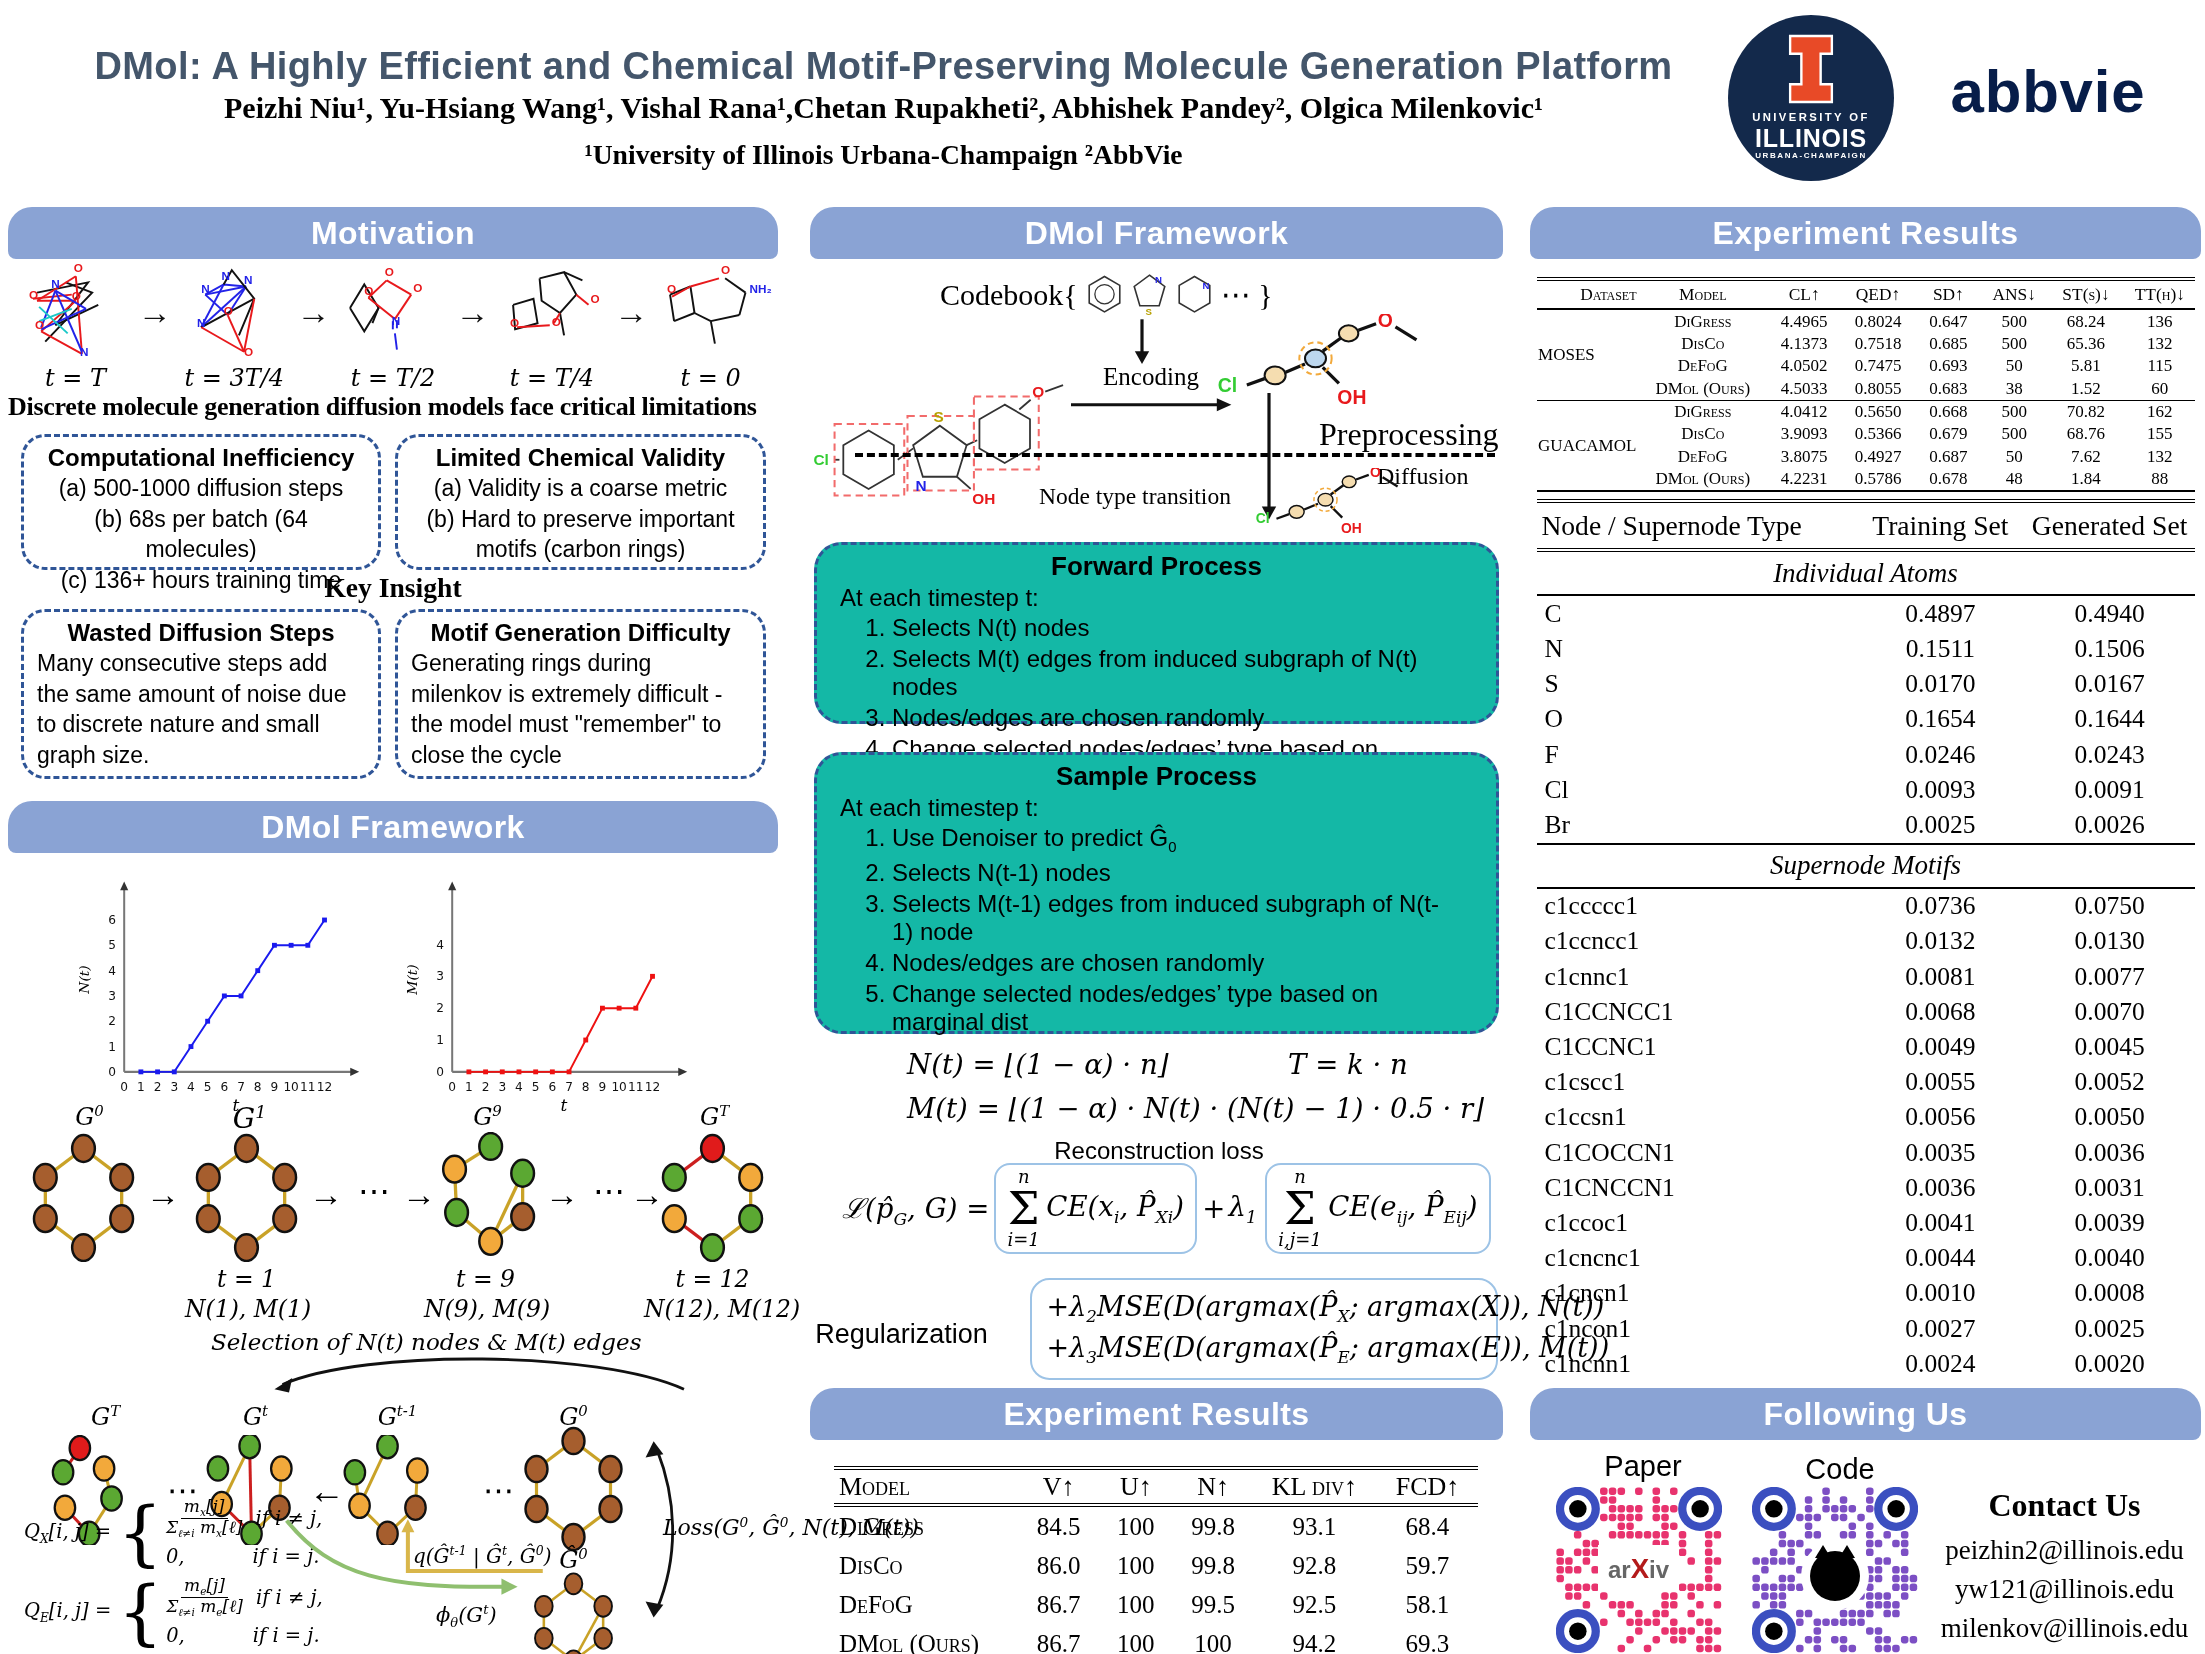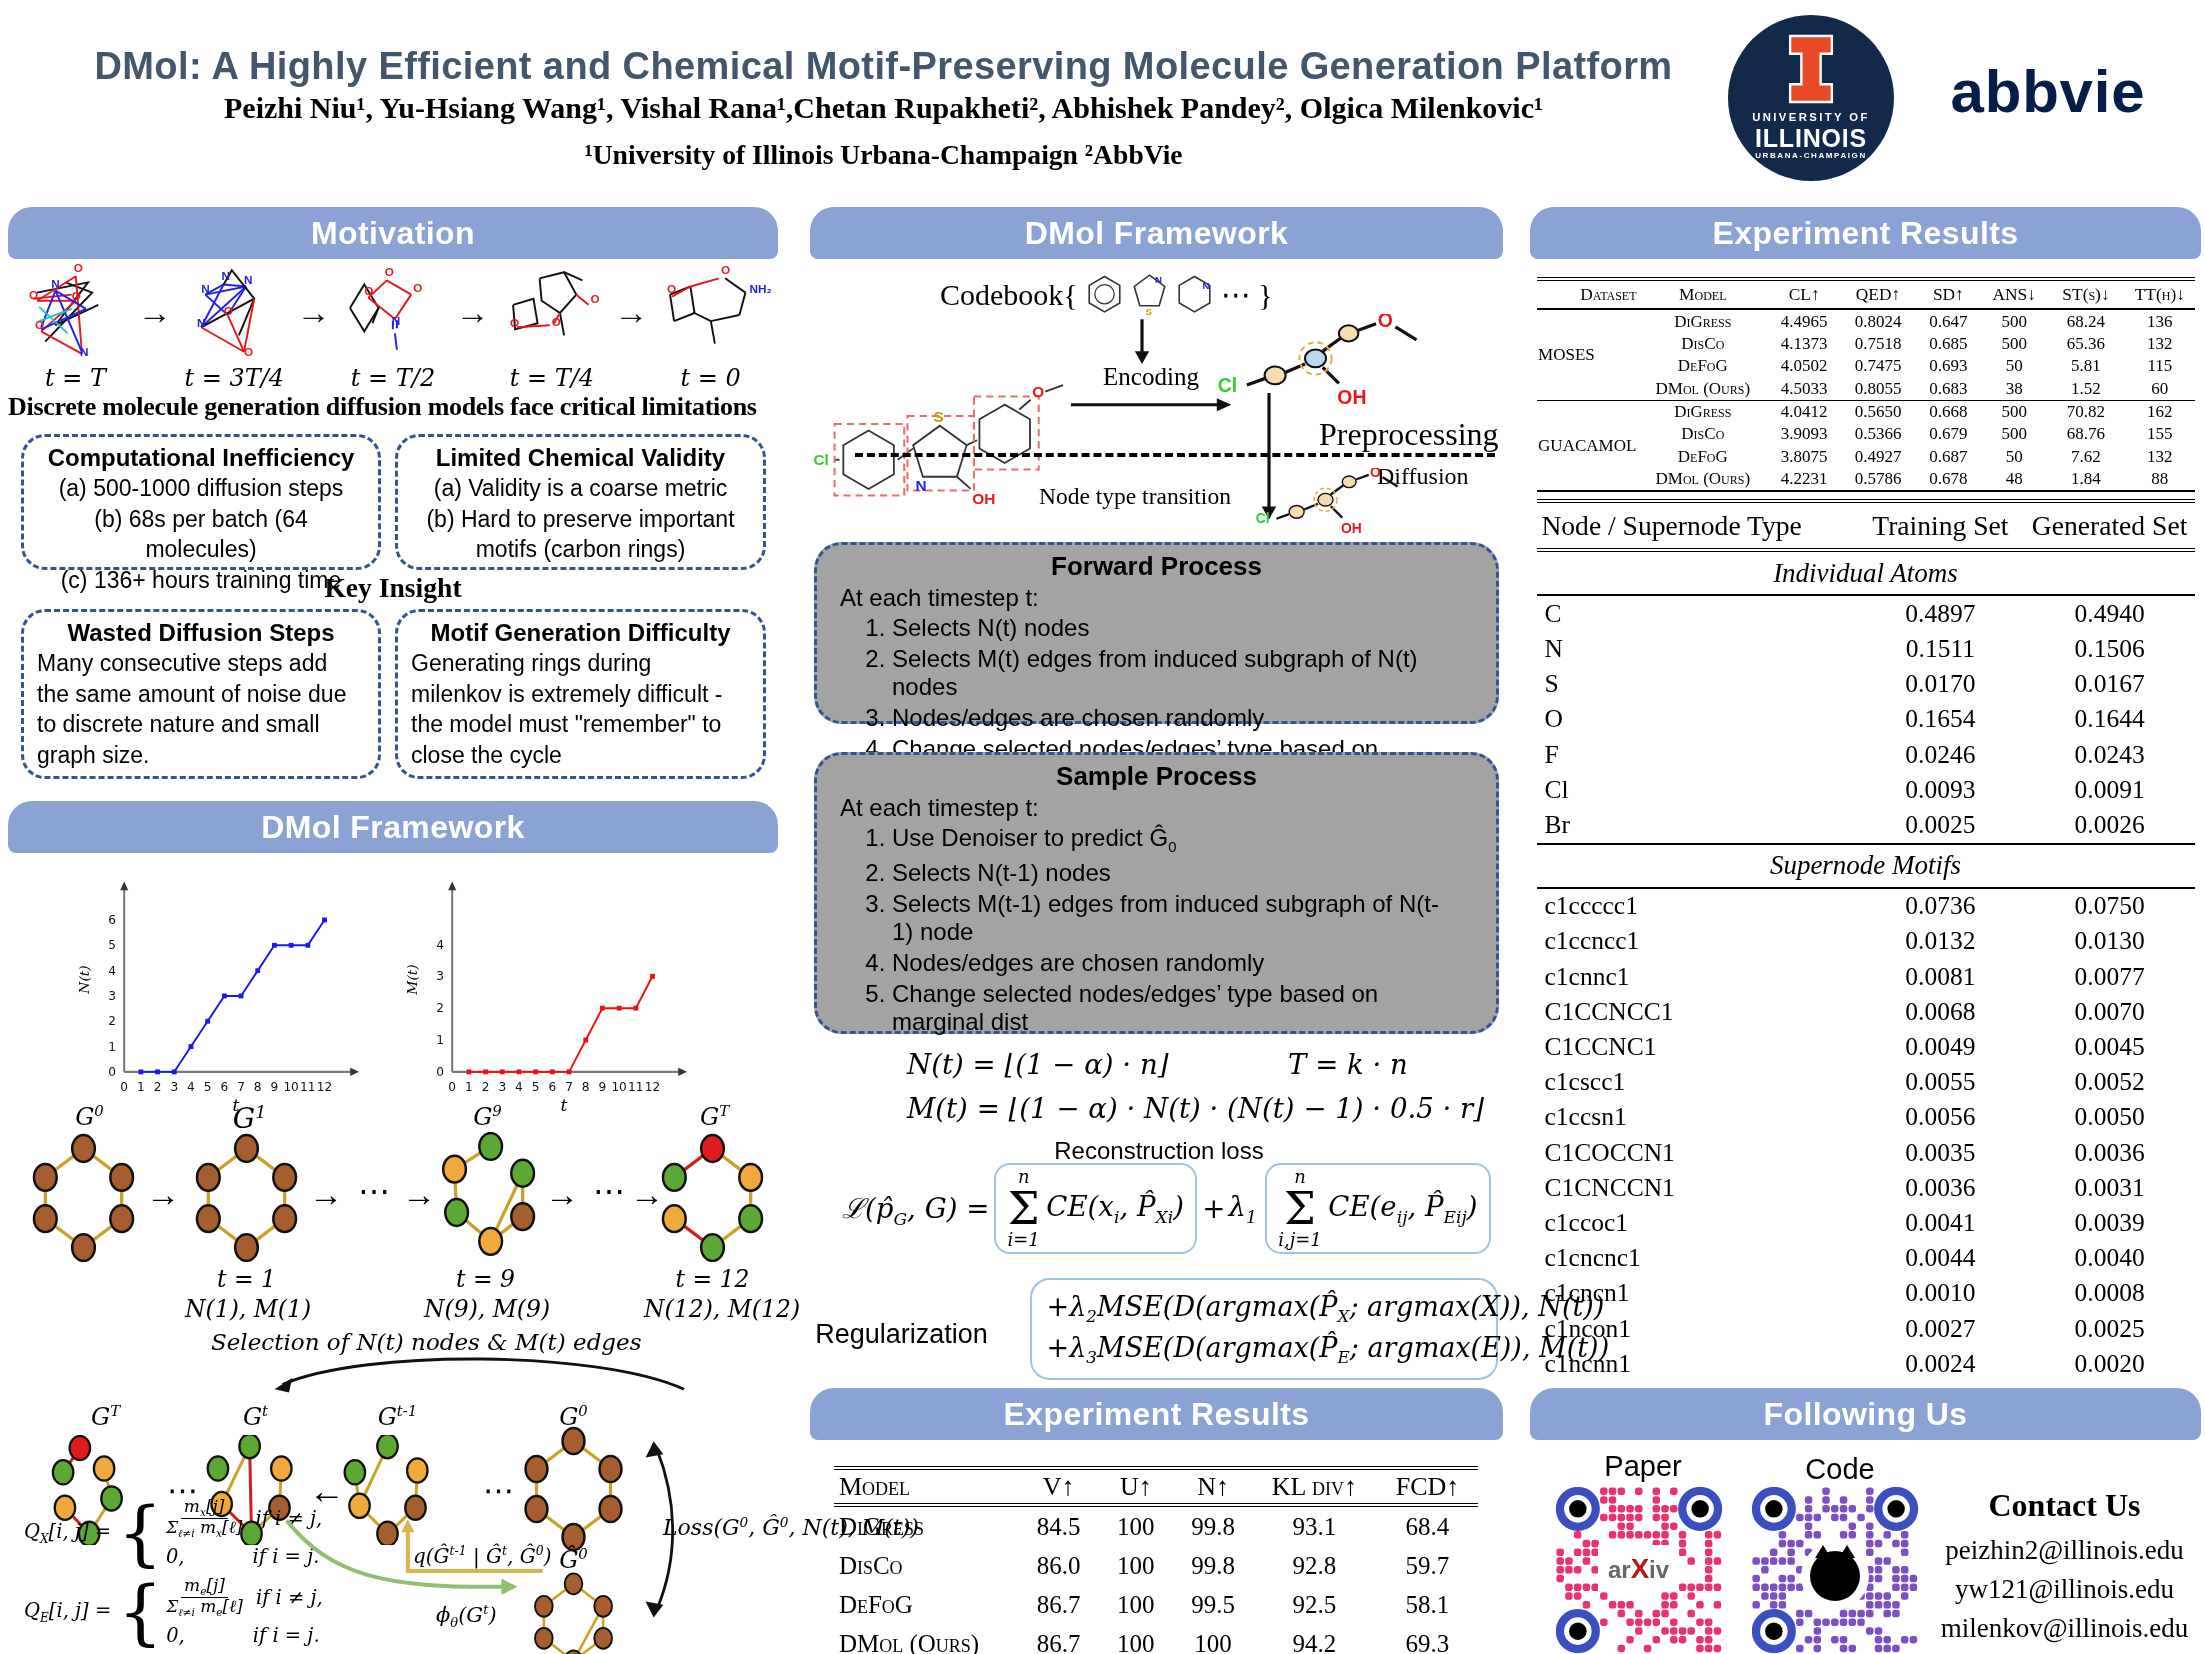--- a/index.html
+++ b/index.html
@@ -20,21 +20,21 @@
   .serif{font-family:"Liberation Serif",serif;}
   .math{font-family:"DejaVu Serif",serif;font-style:italic;}
   .b{font-weight:700;}
   .dash-box{position:absolute;border:3.2px dashed #2F5597;border-radius:24px;box-sizing:border-box;padding:6.5px 13px;text-align:center;background:#fff;}
   .dash-box .bt{font:700 24px "Liberation Sans",sans-serif;margin-bottom:1.6px;}
   .dash-box .bl{font:23px "Liberation Sans",sans-serif;line-height:1.33;}
   .dash-box.left .bl{text-align:left;}
   .mol-row{position:absolute;display:flex;align-items:center;}
   .mol-arrow{font-size:34px;color:#111;margin:0 1.6px;flex:0 0 auto;}
   .tl-row span{display:inline-block;text-align:center;}
-  .proc-box{position:absolute;border:3.2px dashed #2F5597;border-radius:27.6px;box-sizing:border-box;padding:4.9px 23px;background:#a3a3a3;}
+  .proc-box{position:absolute;border:3.2px dashed #2F5597;border-radius:27.6px;box-sizing:border-box;padding:4.9px 23px;background:#14b8a6;}
   .proc-box h3{margin:1.6px 0 1.6px 0;text-align:center;font:700 26px "Liberation Sans",sans-serif;}
   .proc-box .intro{font:24px "Liberation Sans",sans-serif;margin:0 0 1.6px 0;}
   .proc-box ol{margin:0;padding-left:52px;font:24px "Liberation Sans",sans-serif;}
   .proc-box ol li{margin:2.4px 0;line-height:1.18;}
   .eqline{position:absolute;font:27.6px "DejaVu Serif",serif;font-style:italic;white-space:nowrap;}
   .sumwrap{display:inline-flex;align-items:center;border:2.4px solid #9DC3E6;border-radius:16px;padding:3.2px 11.3px;margin:0 4.9px;}
   .sumstack{display:inline-flex;flex-direction:column;align-items:center;line-height:1;margin-right:6.5px;font-style:normal;}
   .sumstack .lim{font-size:18px;font-style:italic;}
   .sumstack .sg{font-size:45px;}
   .regbox{position:absolute;border:2.4px solid #9DC3E6;border-radius:19.5px;padding:6.5px 14.6px;font:italic 27px "DejaVu Serif",serif;box-sizing:border-box;}

